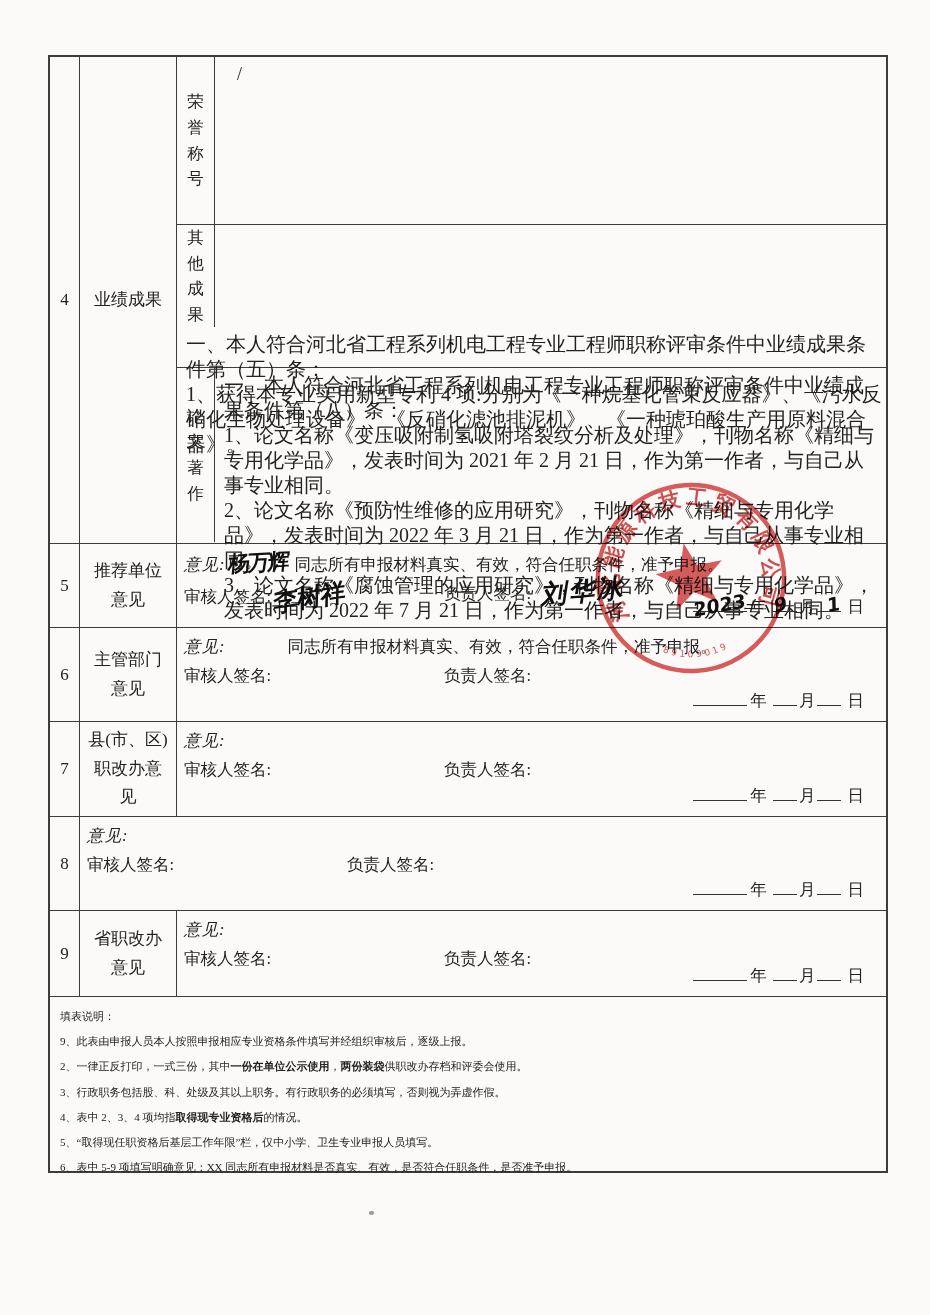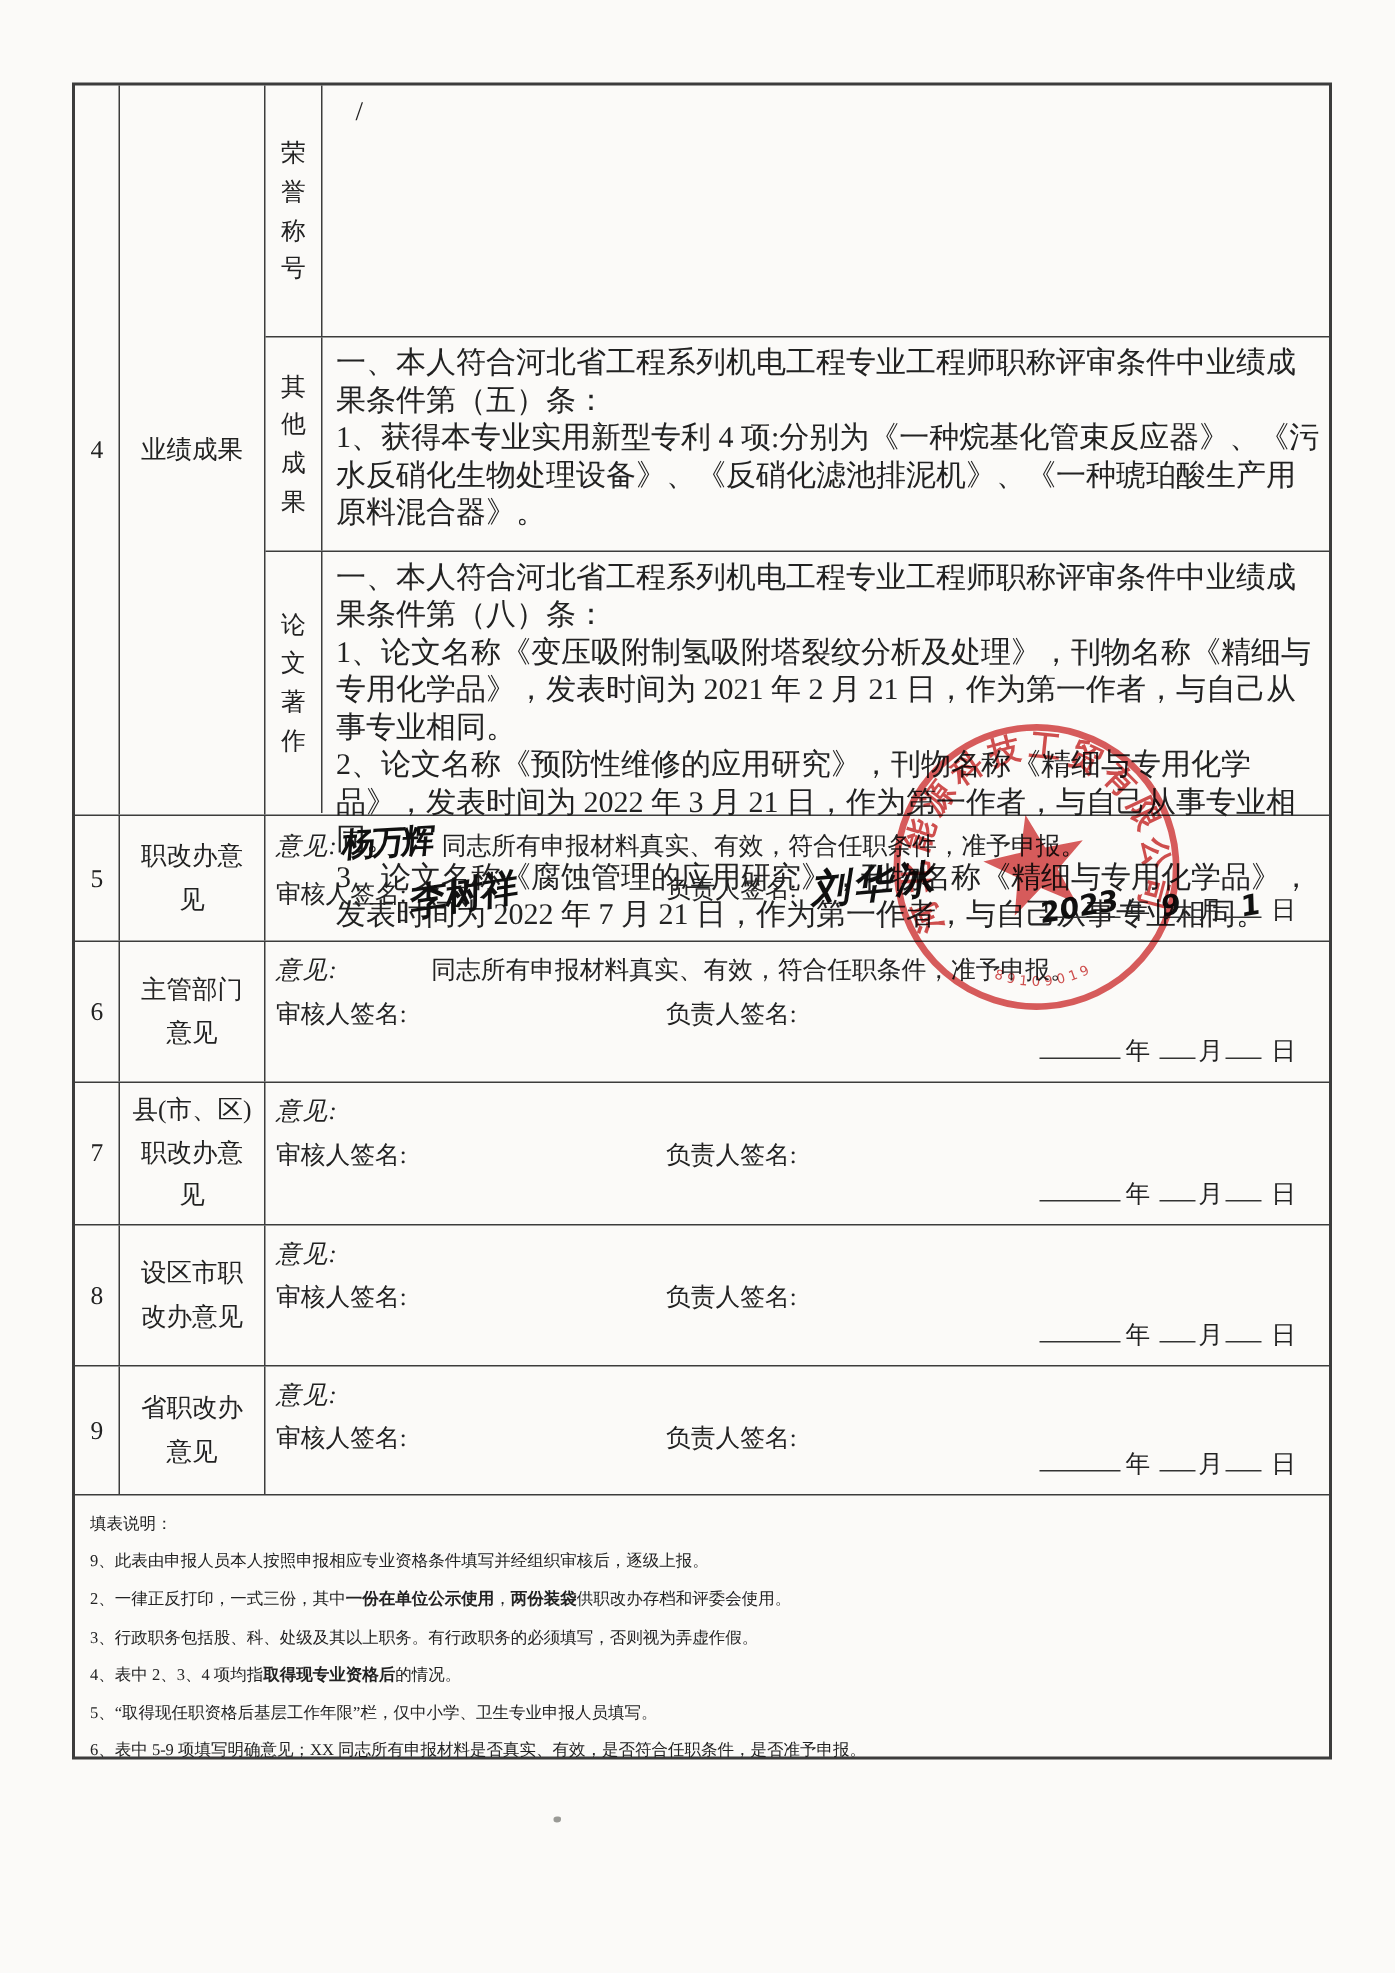--- a/index.html
+++ b/index.html
@@ -105,42 +105,42 @@
     <div class="trow" style="height:487px;">
       <div class="c-num">4</div>
       <div class="c-cat">业绩成果</div>
       <div class="r4-right">
         <div class="r4-sub" style="height:168px;">
           <div class="c-vlab">
               <span>荣誉称号</span>
             </div>
           <div class="c-body honor">/</div>
         </div>
-        <div class="r4-sub" style="height:143px;">
+        <div class="r4-sub" style="height:143px;flex-direction:column;">
           <div class="c-vlab">
               <span>其他成果</span>
             </div>
           <div class="c-body">一、本人符合河北省工程系列机电工程专业工程师职称评审条件中业绩成果条件第（五）条：
 1、获得本专业实用新型专利 4 项:分别为《一种烷基化管束反应器》、《污水反硝化生物处理设备》、《反硝化滤池排泥机》、《一种琥珀酸生产用原料混合器》。</div>
         </div>
         <div class="r4-sub" style="height:174px;">
           <div class="c-vlab">
               <span>论文著作</span>
             </div>
           <div class="c-body">一、本人符合河北省工程系列机电工程专业工程师职称评审条件中业绩成果条件第（八）条：
 1、论文名称《变压吸附制氢吸附塔裂纹分析及处理》，刊物名称《精细与专用化学品》，发表时间为 2021 年 2 月 21 日，作为第一作者，与自己从事专业相同。
 2、论文名称《预防性维修的应用研究》，刊物名称《精细与专用化学品》，发表时间为 2022 年 3 月 21 日，作为第一作者，与自己从事专业相同。
 3、论文名称《腐蚀管理的应用研究》，刊物名称《精细与专用化学品》，发表时间为 2022 年 7 月 21 日，作为第一作者，与自己从事专业相同。</div>
         </div>
       </div>
     </div>
 
     <div class="trow" style="height:84px;">
       <div class="c-num">5</div>
-      <div class="c-cat">职改办意见</div>
+      <div class="c-cat">推荐单位意见</div>
       <div class="op-cell">
         <div class="op-line">
           <span class="op-label">意见:</span><span class="hw hw-name">杨万辉</span><span class="op-statement">同志所有申报材料真实、有效，符合任职条件，准予申报。</span>
         </div>
         <div class="op-sigline">
           <span>审核人签名:</span><span class="hw hw-reviewer">李树祥</span>
           <span class="sig-manager-label">负责人签名:</span>
           <span class="hw hw-manager">刘华冰</span>
         </div>
         <div class="dateline">
@@ -187,21 +187,20 @@
         <div class="dateline">
           <span class="dl y"></span><span>年</span>
           <span class="dl m"></span><span>月</span><span class="dl m"></span>
           <span>日</span>
         </div>
       </div>
     </div>
 
     <div class="trow" style="height:94px;">
       <div class="c-num">8</div>
-      <div class="c-cat">设区市职改办意见</div>
       <div class="op-cell">
         <div class="op-line">
           <span class="op-label">意见:</span>
         </div>
         <div class="op-sigline">
           <span>审核人签名:</span>
           <span class="sig-manager-label">负责人签名:</span>
         </div>
         <div class="dateline">
           <span class="dl y"></span><span>年</span>

